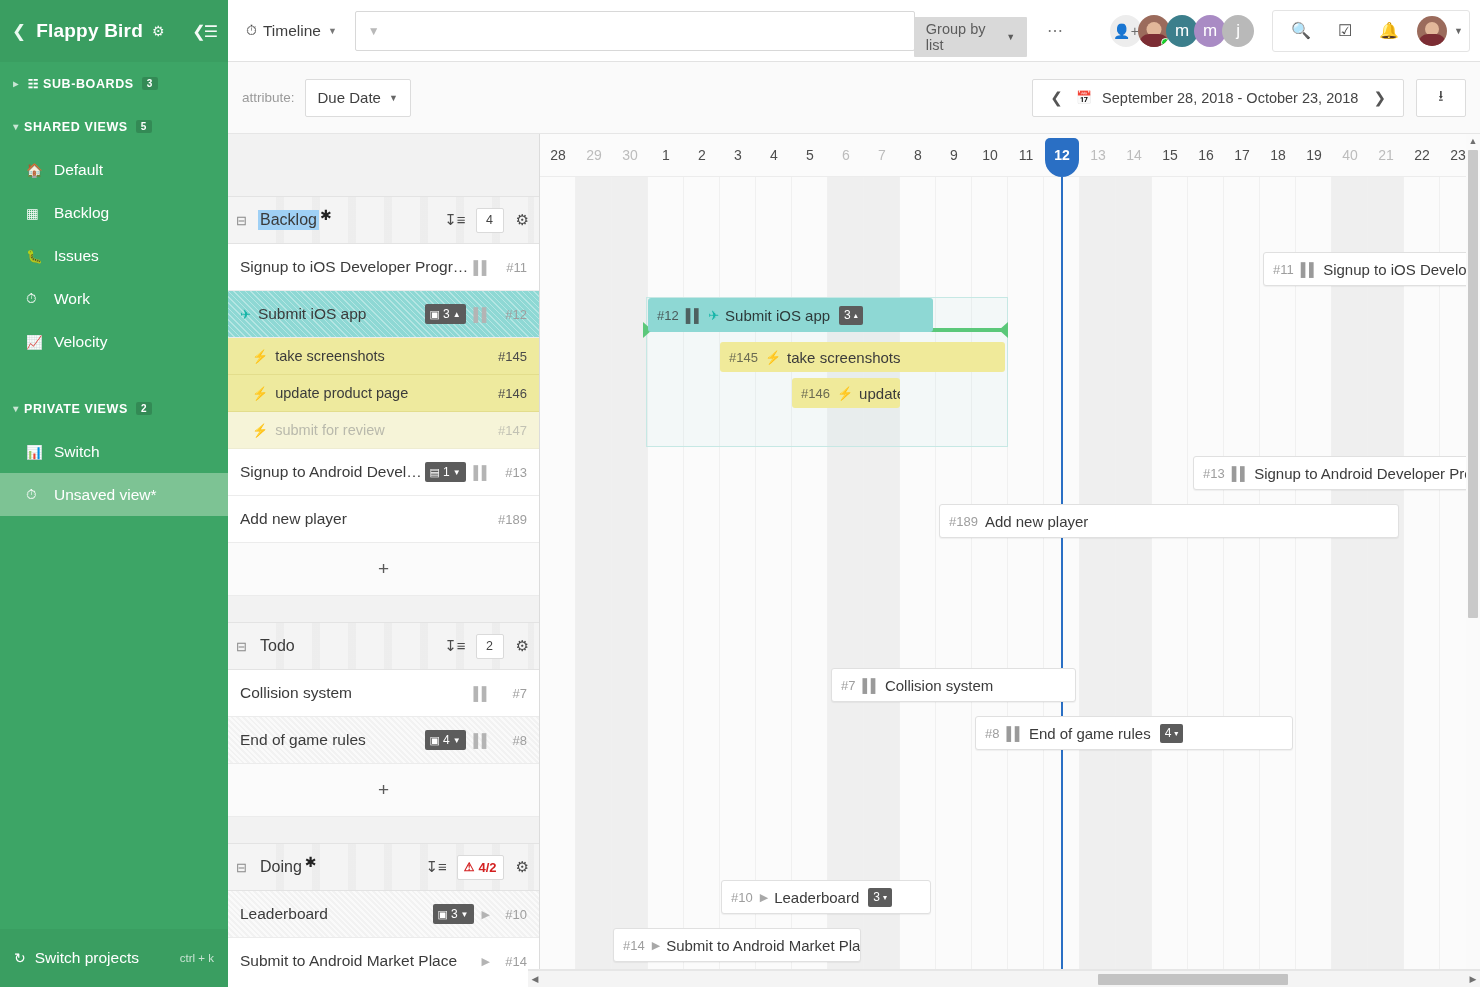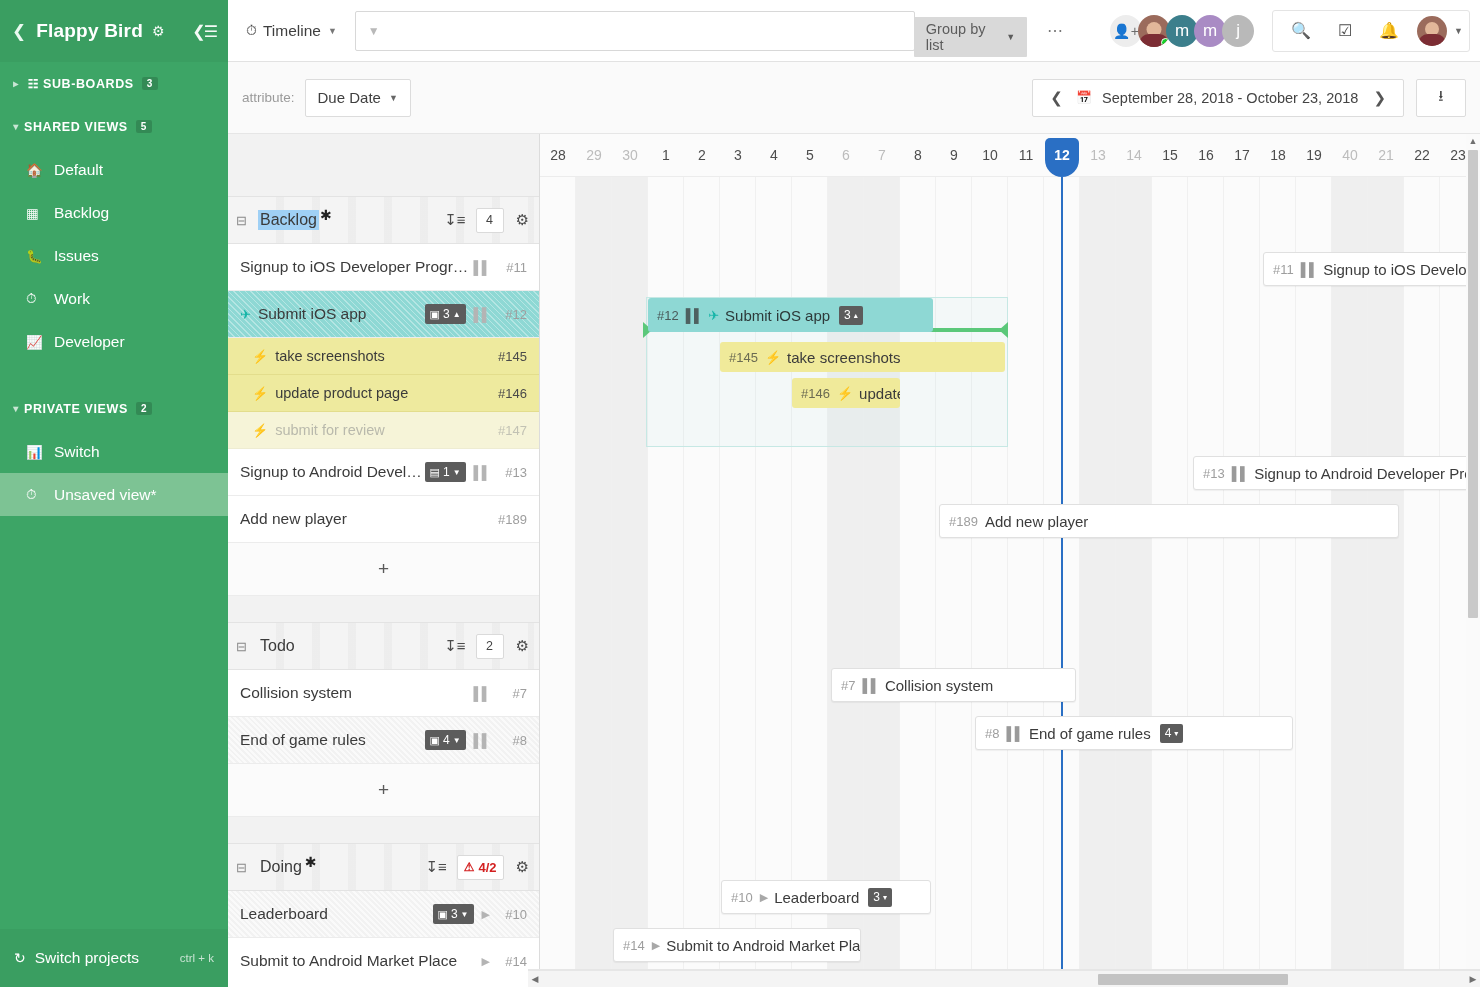--- a/index.html
+++ b/index.html
@@ -310,21 +310,21 @@
     <div class="sb-item">
       <span class="ic">🐛</span>
       <span>Issues</span>
     </div>
     <div class="sb-item">
       <span class="ic">⏱</span>
       <span>Work</span>
     </div>
     <div class="sb-item">
       <span class="ic">📈</span>
-      <span>Developer</span>
+      <span>Velocity</span>
     </div>
 
     <div class="sb-spacer"></div>
 
     <div class="sb-group">
       <span class="sb-caret">▾</span>
       <span>PRIVATE VIEWS</span>
       <span class="sb-count">2</span>
     </div>
 

